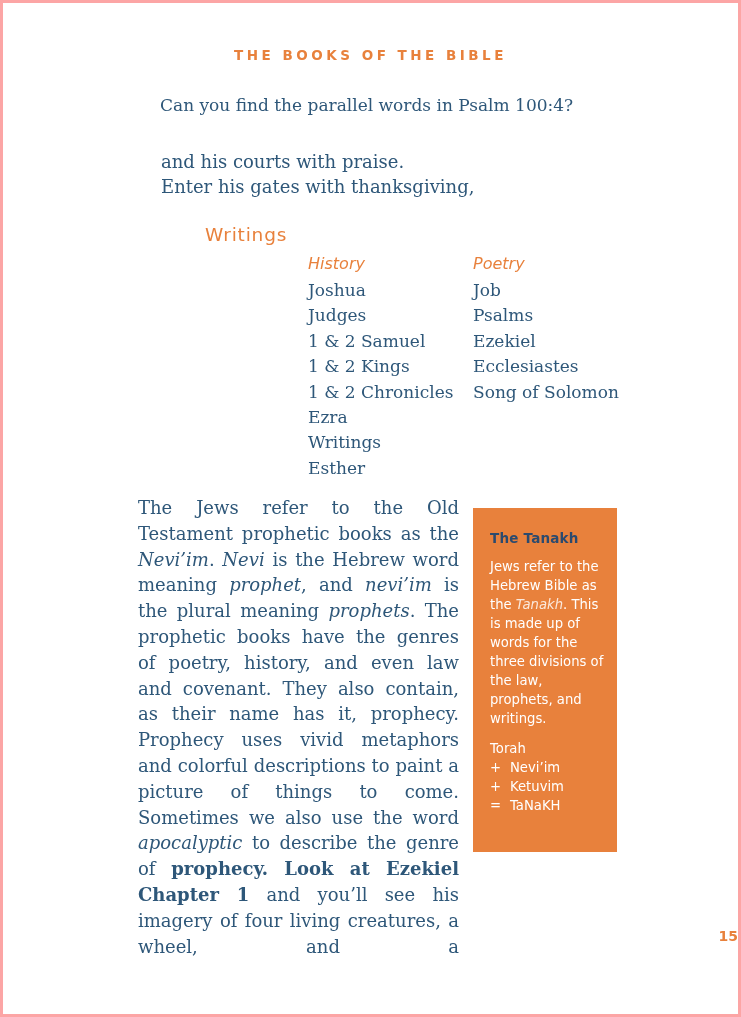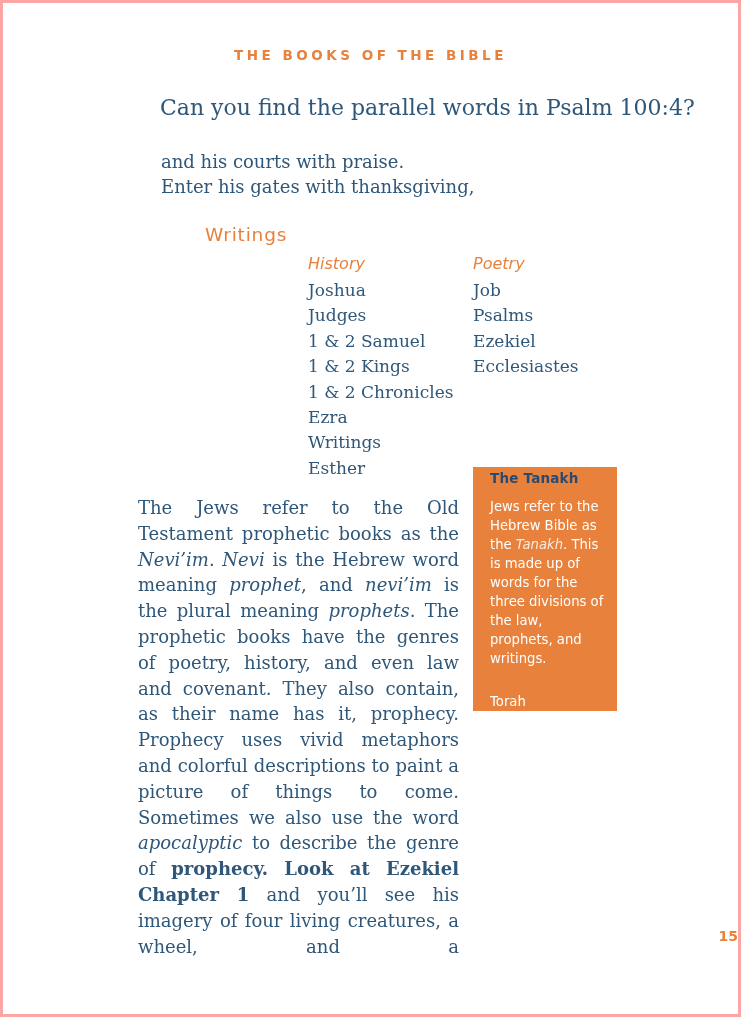--- a/index.html
+++ b/index.html
@@ -21,21 +21,21 @@
     position:absolute;top:44px;left:0;right:0;
     text-align:center;
     font-family:"DejaVu Sans",sans-serif;
     font-weight:600;
     font-size:13.5px;
     letter-spacing:3.5px;
     color:var(--orange);
   }
   .question{
     position:absolute;left:157px;top:92px;
-    font-size:22px;
+    font-size:17px;
     color:var(--navy);
   }
   .quote{
     position:absolute;left:158px;top:146px;
     font-size:18px;line-height:25px;
     color:var(--navy);
   }
   .writings-label{
     position:absolute;left:202px;top:221px;
     font-family:"DejaVu Sans",sans-serif;
@@ -63,40 +63,40 @@
   .body-paragraph{
     position:absolute;left:135px;top:492px;width:321px;
     font-size:18px;line-height:25.8px;
     color:var(--navy);
     text-align:justify;
     text-align-last:justify;
   }
   .it{font-style:italic;}
   .bd{font-weight:600;}
   .tanakh-box{
-    position:absolute;left:470px;top:464px;
-    width:144px;height:244px;
+    position:absolute;left:470px;top:505px;
+    width:144px;height:344px;
     box-sizing:border-box;
     background:var(--orange);
-    padding:3px 13px 12px 17px;
+    padding:22px 13px 12px 17px;
     font-family:"DejaVu Sans",sans-serif;
   }
   .box-title{
     font-size:13.5px;font-weight:700;
     letter-spacing:0.2px;
     color:var(--navy-dark);
   }
   .box-body{
     margin-top:11px;
     font-size:13.2px;line-height:19px;
     color:#fff;
   }
   .box-body .it{color:rgba(255,255,255,0.82);}
   .box-eq{
-    margin-top:24px;
+    margin-top:11px;
     font-size:13.2px;line-height:19px;
     color:#fff;
   }
   .eq-op{display:inline-block;width:20px;}
   .page-number{
     position:absolute;top:925px;left:0;right:0;
     text-align:right;
     font-family:"DejaVu Sans",sans-serif;
     font-weight:600;
     font-size:14px;
@@ -133,20 +133,21 @@
       </div>
   </div>
 
   <div class="book-col poetry">
     <div class="col-title">Poetry</div>
     <div>
         <div class="book-item">Job</div>
         <div class="book-item">Psalms</div>
         <div class="book-item">Ezekiel</div>
         <div class="book-item">Ecclesiastes</div>
+        <div class="book-item">Song of Solomon</div>
       </div>
   </div>
 
   <div class="body-paragraph"><span>The Jews refer to the Old Testament prophetic books as the </span><span class="it">Nevi’im</span><span>. </span><span class="it">Nevi</span><span> is the Hebrew word meaning </span><span class="it">prophet</span><span>, and </span><span class="it">nevi’im</span><span> is the plural meaning </span><span class="it">prophets</span><span>. The prophetic books have the genres of poetry, history, and even law and covenant. They also contain, as their name has it, prophecy. Prophecy uses vivid metaphors and colorful descriptions to paint a picture of things to come. Sometimes we also use the word </span><span class="it">apocalyptic</span><span> to describe the genre of </span><span class="bd">prophecy. Look at Ezekiel Chapter 1</span><span> and you’ll see his imagery of four living creatures, a wheel, and a</span></div>
 
   <aside class="tanakh-box">
     <div class="box-title">The Tanakh</div>
     <div class="box-body"><span>Jews refer to the Hebrew Bible as the </span><span class="it">Tanakh</span><span>. This is made up of words for the three divisions of the law, prophets, and writings.</span></div>
     <div class="box-eq" id="tanakh-equation">
         <div><span>Torah</span></div>

